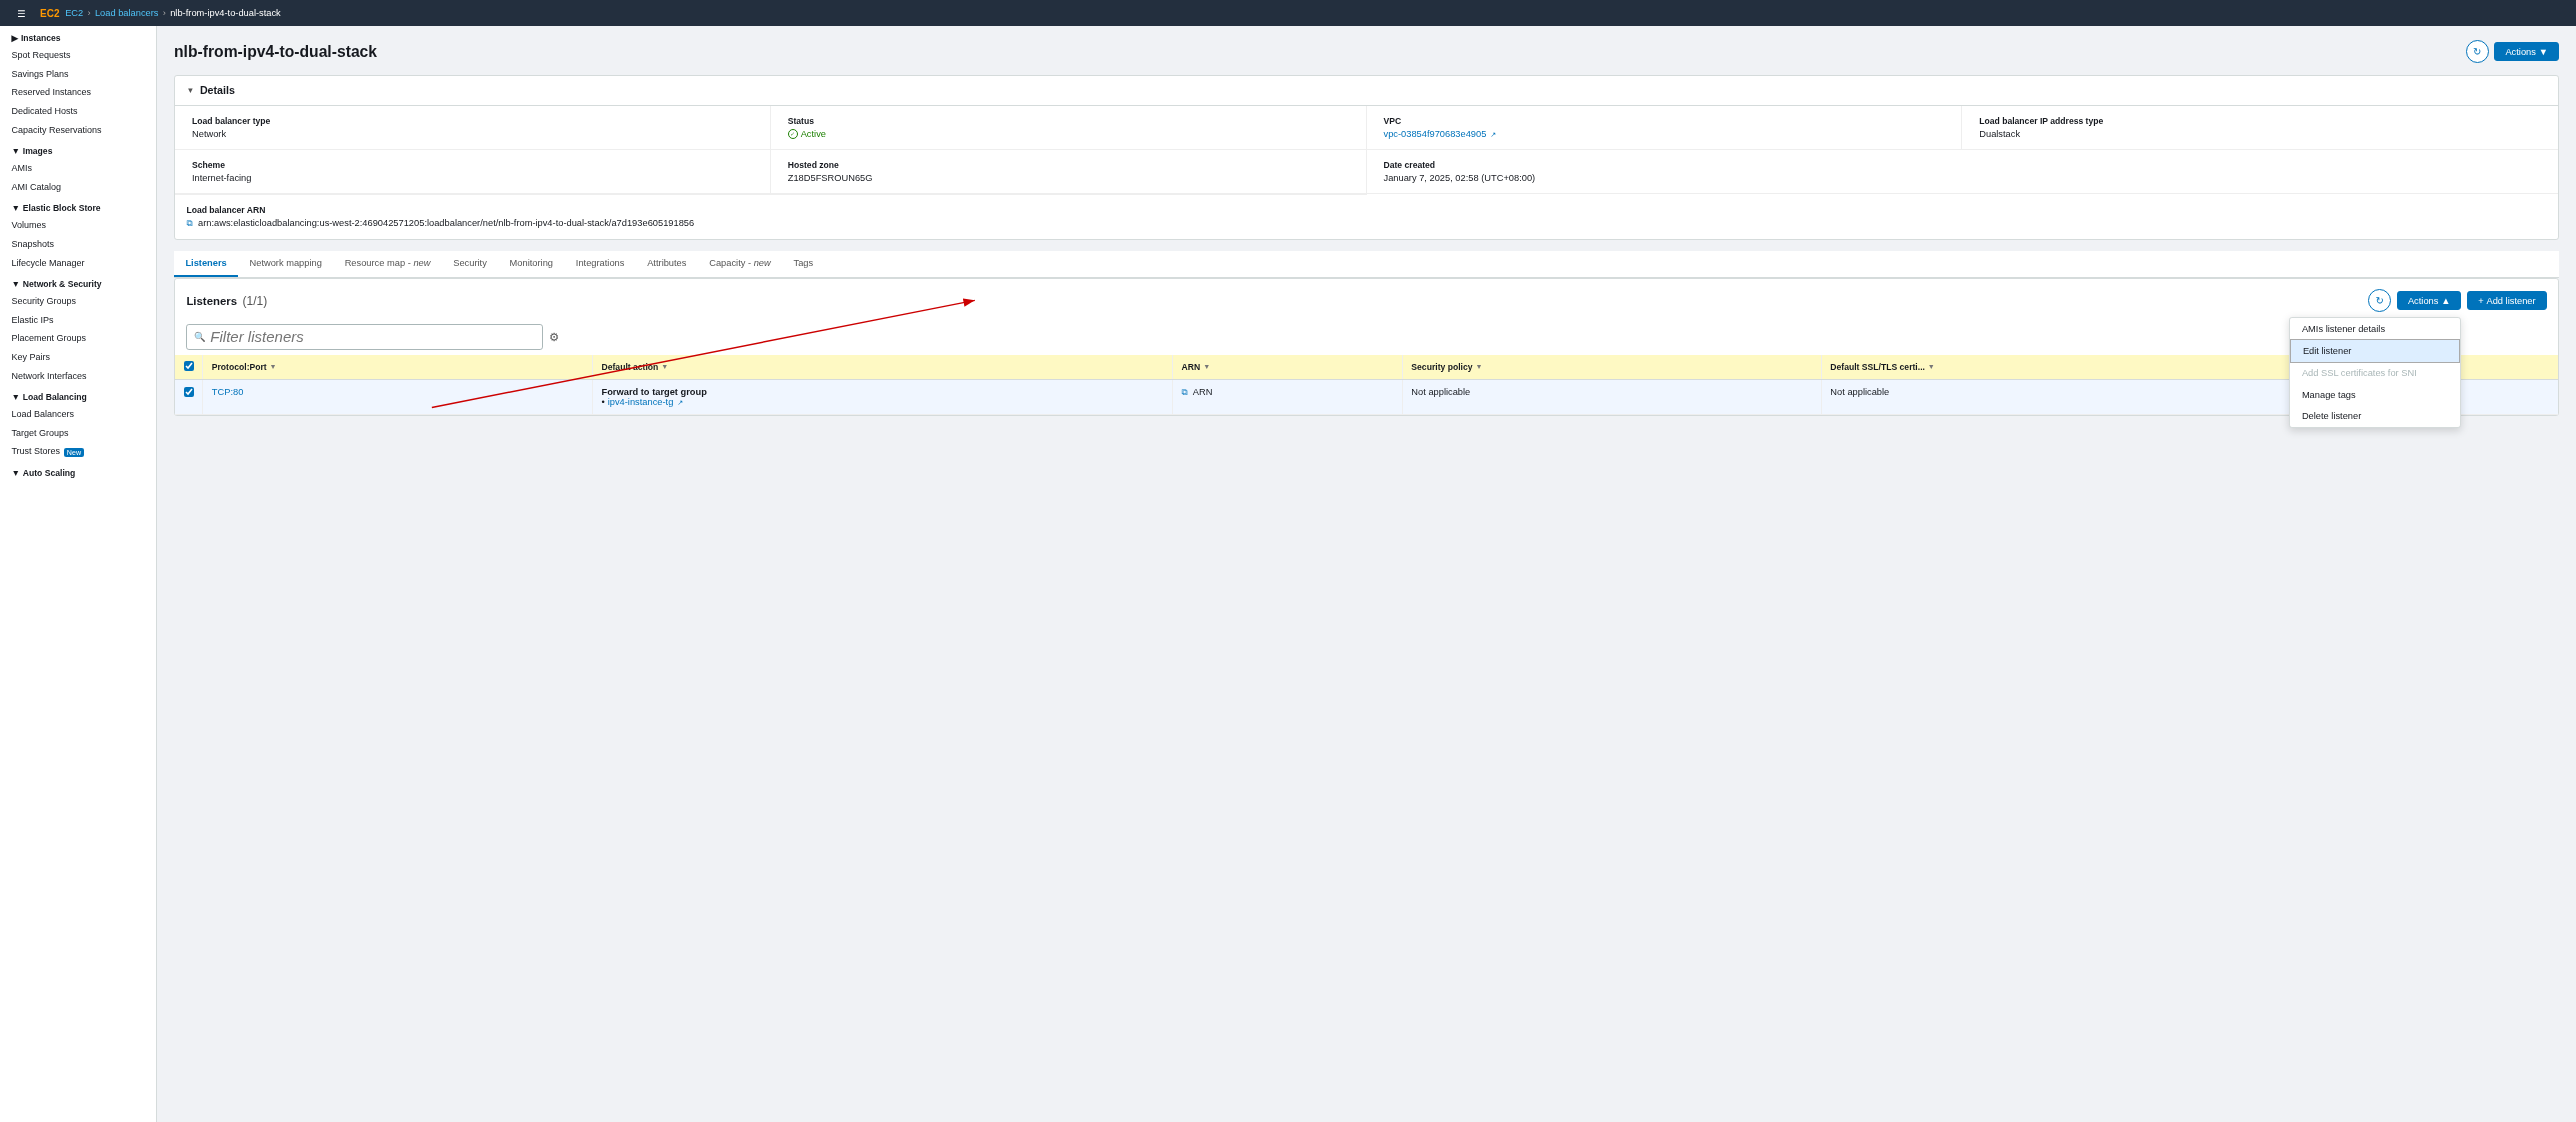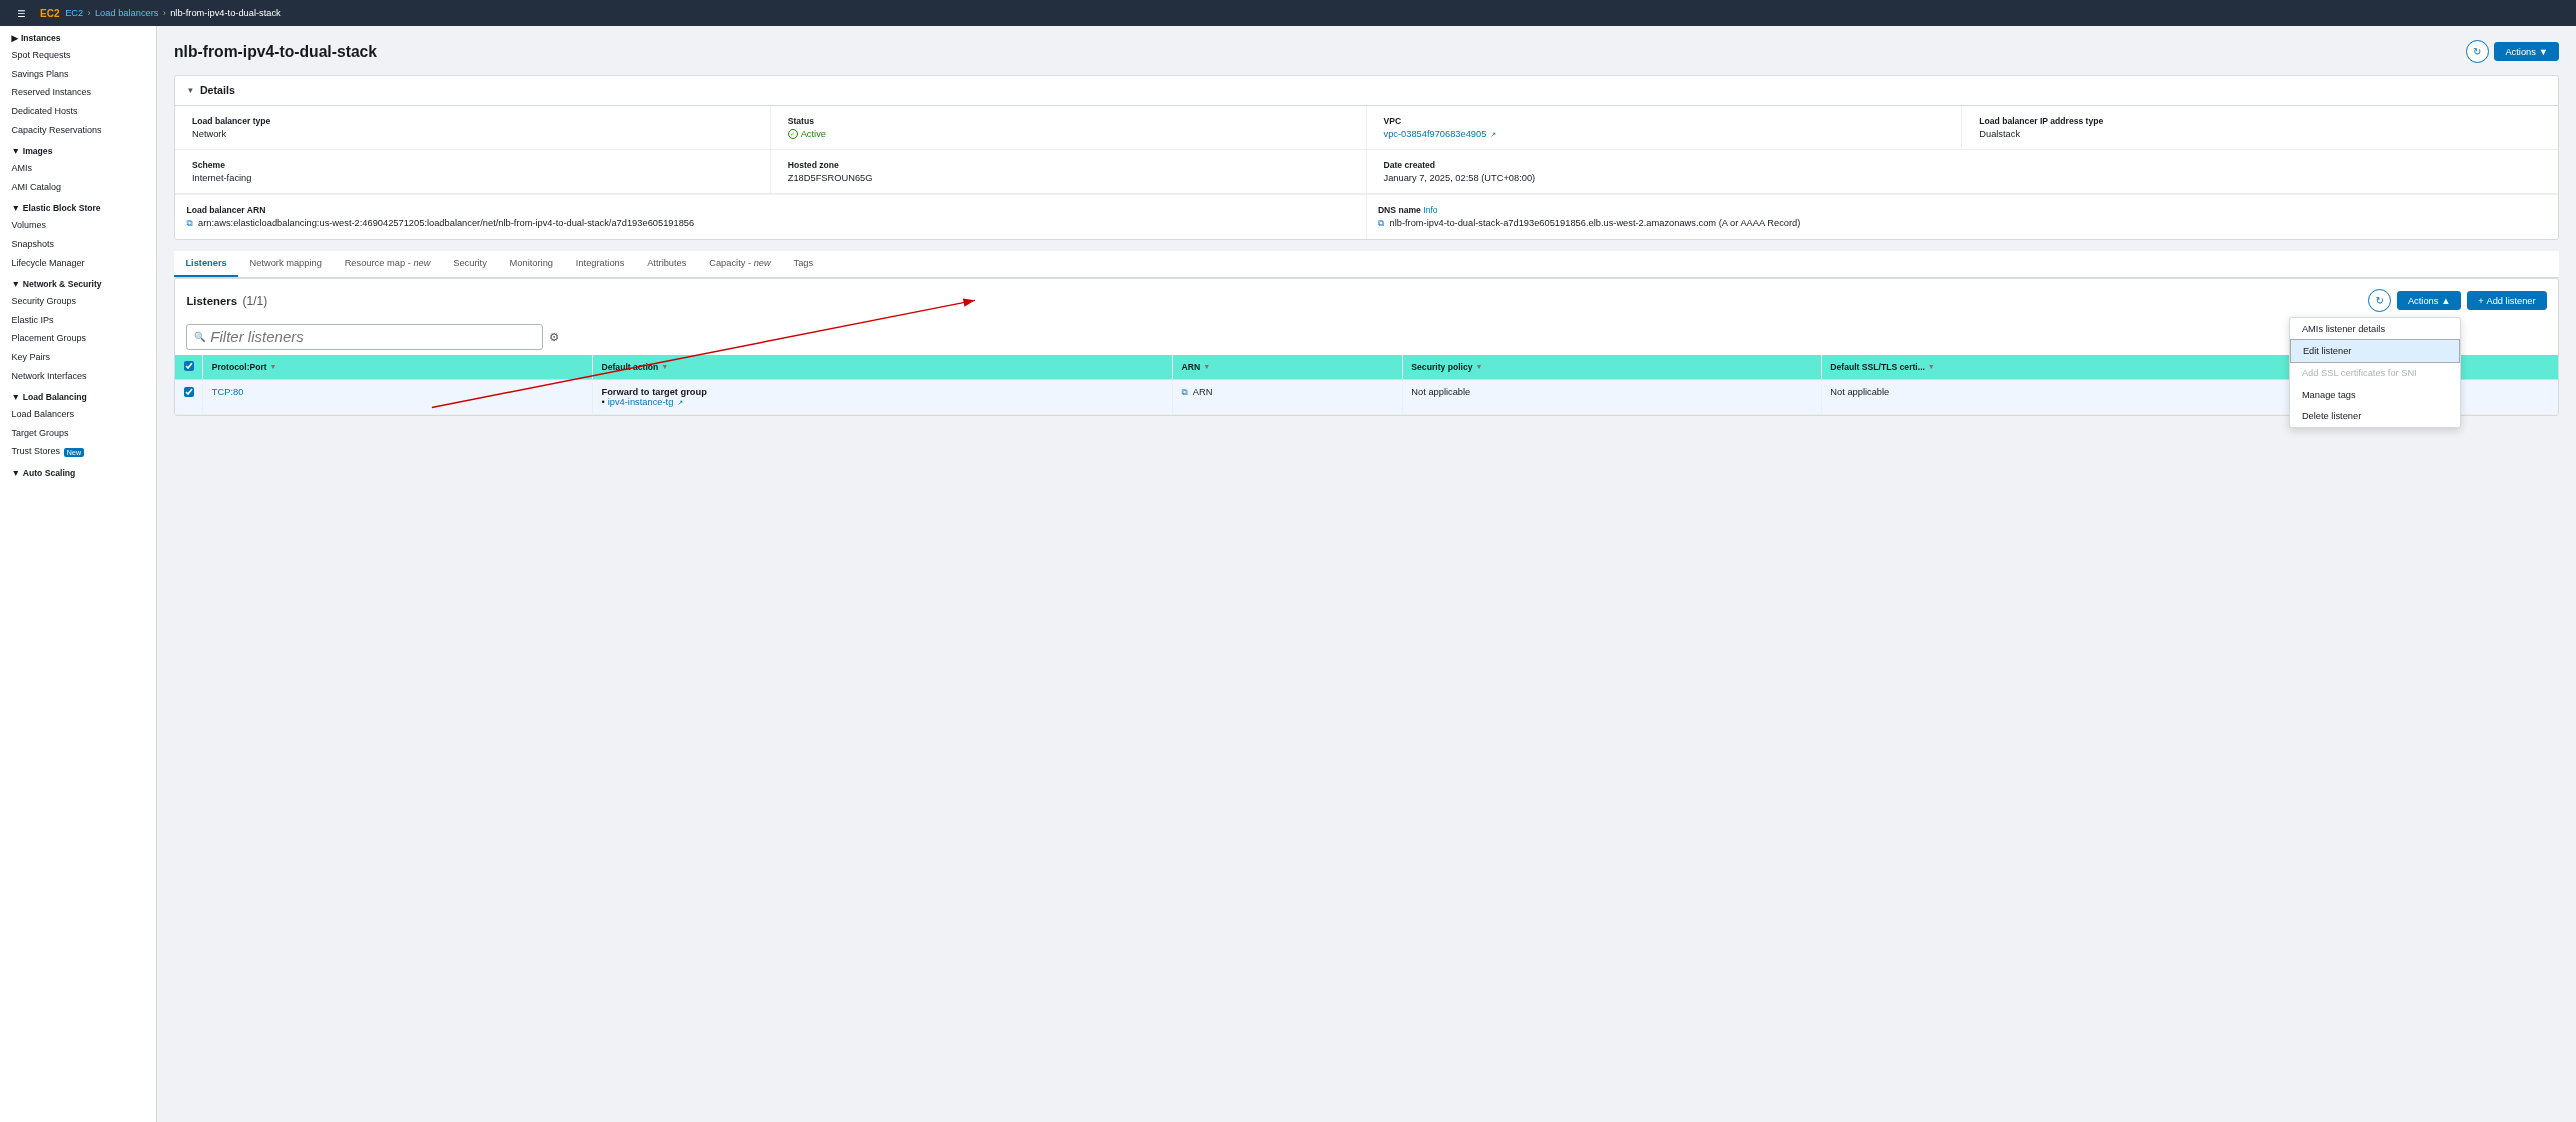--- a/index.html
+++ b/index.html
@@ -64,21 +64,21 @@
     .listeners-header { display: flex; align-items: center; justify-content: space-between; padding: 10px 11.4px 5.7px; }
     .listeners-title { font-size: 11.4px; font-weight: 700; }
     .listeners-desc { font-size: 8.6px; color: #555; padding: 0 11.4px 5.7px; }
     .listeners-toolbar { display: flex; align-items: center; gap: 5.7px; padding: 5.7px 11.4px; }
     .search-box { display: flex; align-items: center; border: 0.7px solid #aab7b8; border-radius: 2.9px; padding: 3.6px 7.1px; gap: 4.3px; flex: 1; max-width: 357px; background: #fff; }
     .search-box input { border: none; outline: none; font-size: 15px; flex: 1; color: #16191f; font-style: italic; }
 
     
     .table-wrapper { overflow-x: auto; position: relative; }
     table { width: 100%; border-collapse: collapse; font-size: 9.3px; }
-    thead th { background: #5eead4; border-bottom: 0.7px solid #d5dbdb; border-right: 0.7px solid #eee; padding: 5.7px 8.6px; text-align: left; font-weight: 600; font-size: 8.6px; white-space: nowrap; }
+    thead th { background: #fef9c3; border-bottom: 0.7px solid #d5dbdb; border-right: 0.7px solid #eee; padding: 5.7px 8.6px; text-align: left; font-weight: 600; font-size: 8.6px; white-space: nowrap; }
     thead th:last-child { border-right: none; }
     tbody td { padding: 7.1px 8.6px; border-bottom: 0.7px solid #eee; border-right: 0.7px solid #eee; vertical-align: top; }
     tbody td:last-child { border-right: none; }
     .th-content { display: flex; align-items: center; gap: 2.9px; }
     .sort-icon { font-size: 7.1px; color: #777; }
     .checkbox-cell { width: 26px; text-align: center; }
     input[type="checkbox"] { cursor: pointer; accent-color: #0073bb; width: 10px; height: 10px; }
     .row-selected { background: #f0f6ff; }
     td a { color: #0073bb; text-decoration: none; }
     .target-group-link { display: flex; align-items: center; gap: 2.9px; }
@@ -224,27 +224,20 @@
         </div>
 
         <div class="details-row2">
           <div class="details-row2-cell">
             <div class="details-label">Load balancer ARN</div>
             <div class="details-value">
               <span class="copy-icon">⧉</span>
               arn:aws:elasticloadbalancing:us-west-2:469042571205:loadbalancer/net/nlb-from-ipv4-to-dual-stack/a7d193e605191856
             </div>
           </div>
-          <div class="details-row2-cell">
-            <div class="details-label">DNS name <a style="color:#0073bb;font-weight:normal;">Info</a></div>
-            <div class="details-value">
-              <span class="copy-icon">⧉</span>
-              nlb-from-ipv4-to-dual-stack-a7d193e605191856.elb.us-west-2.amazonaws.com (A or AAAA Record)
-            </div>
-          </div>
         </div>
       </div>
 
       <div class="tabs-bar">
         <div class="tab active">Listeners</div>
         <div class="tab">Network mapping</div>
         <div class="tab">Resource map - <em>new</em></div>
         <div class="tab">Security</div>
         <div class="tab">Monitoring</div>
         <div class="tab">Integrations</div>

